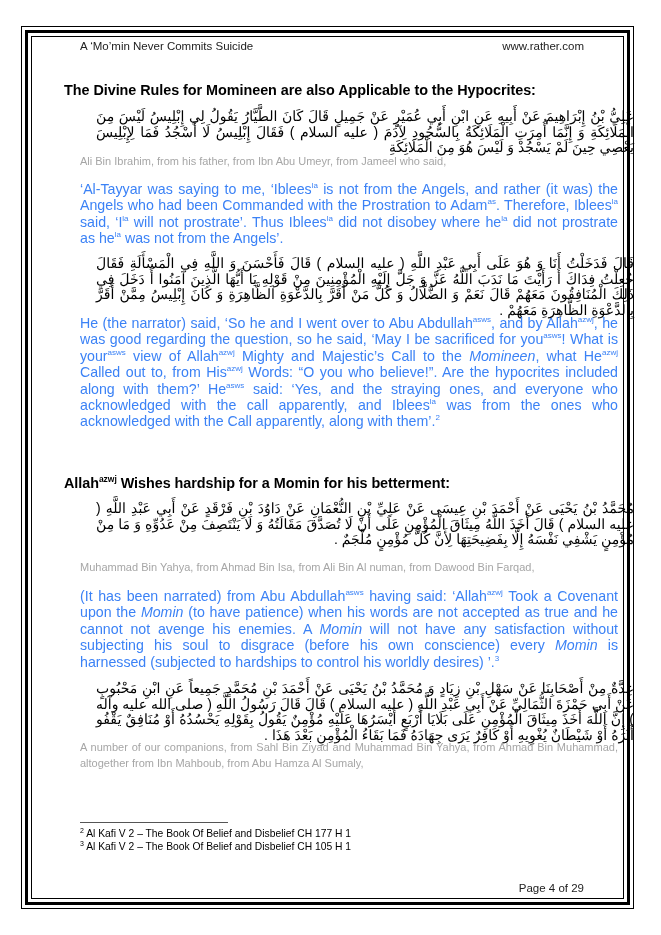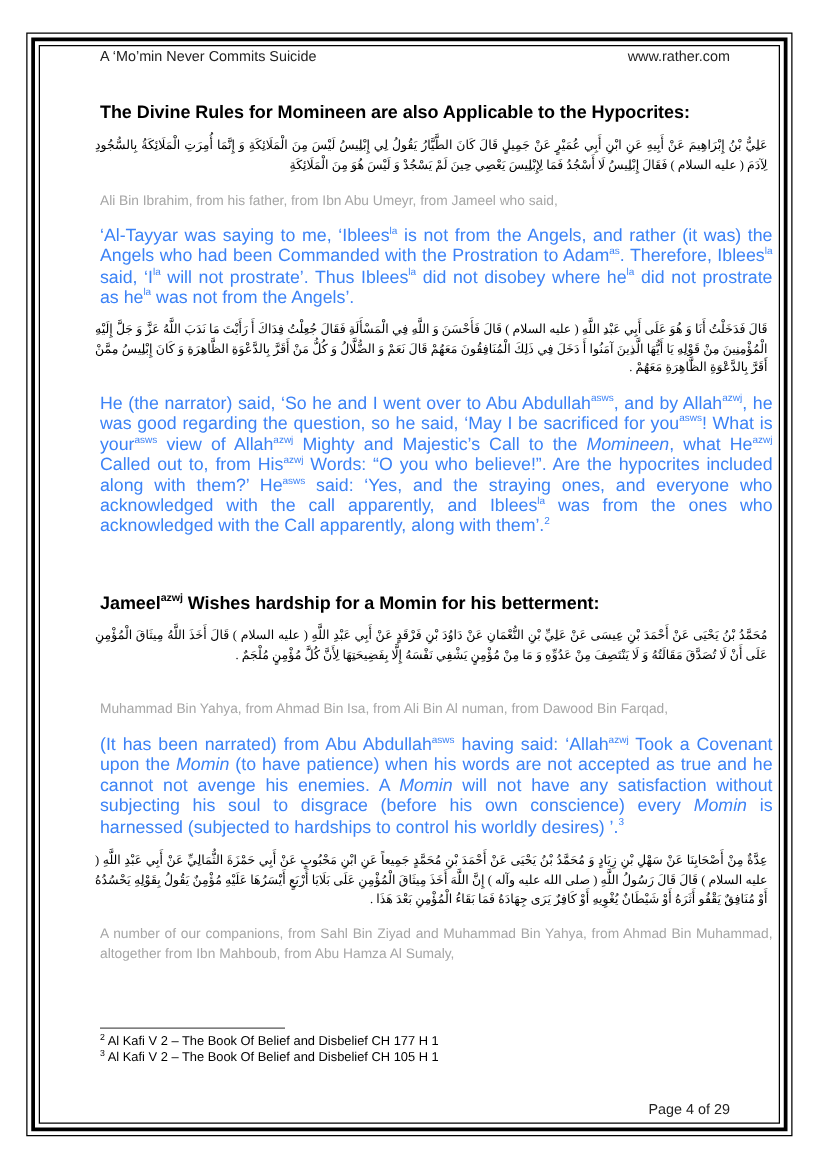--- a/index.html
+++ b/index.html
@@ -12,26 +12,26 @@
   .frame-mid   { position: absolute; left: 25px; top: 30px; width: 605px; height: 875px;
                  border: 3px solid #000; box-sizing: border-box; }
   .frame-inner { position: absolute; left: 31px; top: 36px; width: 593px; height: 863px;
                  border: 1px solid #000; box-sizing: border-box; }
 
   .hdr { position: absolute; top: 40px; font-family: "Liberation Sans", sans-serif;
          font-size: 11.5px; color: #222; }
   .hdr-left { left: 80px; text-align: center; }
   .hdr-right { right: 77px; }
 
-  .heading { position: absolute; left: 80px; font-weight: bold; font-size: 14.4px;
+  .heading { position: absolute; left: 64px; font-weight: bold; font-size: 14.4px;
              letter-spacing: -0.05px; }
   .heading sup { font-size: 8.5px; vertical-align: 6px; line-height: 0; }
 
-  .arabic { position: absolute; left: 76px; width: 538px; direction: rtl; text-align: justify;
-            text-align-last: right; font-family: Liberation Serif, serif; font-size: 10px;
+  .arabic { position: absolute; left: 96px; width: 538px; direction: rtl; text-align: justify;
+            text-align-last: right; font-family: Liberation Sans, sans-serif; font-size: 14px;
             line-height: 15.5px; }
 
   .isnad { position: absolute; left: 80px; width: 538px; font-size: 11px; color: #a6a6a6;
            line-height: 15.5px; text-align: justify; }
 
   .body-text { position: absolute; left: 80px; width: 538px; font-size: 14.2px;
                line-height: 16.4px; text-align: justify; color: #3b82f6; }
   .body-text sup { font-size: 8px; vertical-align: 6px; line-height: 0; }
   .body-text i { }
 
@@ -58,21 +58,21 @@
 
 <div class="isnad" style="top:154px;">Ali Bin Ibrahim, from his father, from Ibn Abu Umeyr, from Jameel who said,</div>
 
 <div class="body-text" style="top:181px;"><span>‘Al-Tayyar was saying to me, ‘Iblees</span><sup>la</sup><span> is not from the Angels, and rather (it was) the Angels who had been Commanded with the Prostration to Adam</span><sup>as</sup><span>. Therefore, Iblees</span><sup>la</sup><span> said, ‘I</span><sup>la</sup><span> will not prostrate’. Thus Iblees</span><sup>la</sup><span> did not disobey where he</span><sup>la</sup><span> did not prostrate as he</span><sup>la</sup><span> was not from the Angels’.</span></div>
 
 <div class="arabic" style="top:256px;">قَالَ فَدَخَلْتُ أَنَا وَ هُوَ عَلَى أَبِي عَبْدِ اللَّهِ ( عليه السلام ) قَالَ فَأَحْسَنَ وَ اللَّهِ فِي الْمَسْأَلَةِ فَقَالَ جُعِلْتُ فِدَاكَ أَ رَأَيْتَ مَا نَدَبَ اللَّهُ عَزَّ وَ جَلَّ إِلَيْهِ الْمُؤْمِنِينَ مِنْ قَوْلِهِ يَا أَيُّهَا الَّذِينَ آمَنُوا أَ دَخَلَ فِي ذَلِكَ الْمُنَافِقُونَ مَعَهُمْ قَالَ نَعَمْ وَ الضُّلَّالُ وَ كُلُّ مَنْ أَقَرَّ بِالدَّعْوَةِ الظَّاهِرَةِ وَ كَانَ إِبْلِيسُ مِمَّنْ أَقَرَّ بِالدَّعْوَةِ الظَّاهِرَةِ مَعَهُمْ .</div>
 
 <div class="body-text" style="top:315px;"><span>He (the narrator) said, ‘So he and I went over to Abu Abdullah</span><sup>asws</sup><span>, and by Allah</span><sup>azwj</sup><span>, he was good regarding the question, so he said, ‘May I be sacrificed for you</span><sup>asws</sup><span>! What is your</span><sup>asws</sup><span> view of Allah</span><sup>azwj</sup><span> Mighty and Majestic’s Call to the </span><i>Momineen</i><span>, what He</span><sup>azwj</sup><span> Called out to, from His</span><sup>azwj</sup><span> Words: “O you who believe!”. Are the hypocrites included along with them?’ He</span><sup>asws</sup><span> said: ‘Yes, and the straying ones, and everyone who acknowledged with the call apparently, and Iblees</span><sup>la</sup><span> was from the ones who acknowledged with the Call apparently, along with them’.</span><sup>2</sup></div>
 
 <div class="heading" style="top:475px;">
-  <span>Jameel</span><sup>azwj</sup><span> Wishes hardship for a Momin for his betterment:</span>
+  <span>Allah</span><sup>azwj</sup><span> Wishes hardship for a Momin for his betterment:</span>
 </div>
 
 <div class="arabic" style="top:501px;">مُحَمَّدُ بْنُ يَحْيَى عَنْ أَحْمَدَ بْنِ عِيسَى عَنْ عَلِيِّ بْنِ النُّعْمَانِ عَنْ دَاوُدَ بْنِ فَرْقَدٍ عَنْ أَبِي عَبْدِ اللَّهِ ( عليه السلام ) قَالَ أَخَذَ اللَّهُ مِيثَاقَ الْمُؤْمِنِ عَلَى أَنْ لَا تُصَدَّقَ مَقَالَتُهُ وَ لَا يَنْتَصِفَ مِنْ عَدُوِّهِ وَ مَا مِنْ مُؤْمِنٍ يَشْفِي نَفْسَهُ إِلَّا بِفَضِيحَتِهَا لِأَنَّ كُلَّ مُؤْمِنٍ مُلْجَمٌ .</div>
 
 <div class="isnad" style="top:560px;">Muhammad Bin Yahya, from Ahmad Bin Isa, from Ali Bin Al numan, from Dawood Bin Farqad,</div>
 
 <div class="body-text" style="top:588px;"><span>(It has been narrated) from Abu Abdullah</span><sup>asws</sup><span> having said: ‘Allah</span><sup>azwj</sup><span> Took a Covenant upon the </span><i>Momin</i><span> (to have patience) when his words are not accepted as true and he cannot not avenge his enemies.  A </span><i>Momin</i><span> will not have any satisfaction without subjecting his soul to disgrace (before his own conscience) every </span><i>Momin</i><span> is harnessed (subjected to hardships to control his worldly desires) ’.</span><sup>3</sup></div>
 
 <div class="arabic" style="top:681px;">عِدَّةٌ مِنْ أَصْحَابِنَا عَنْ سَهْلِ بْنِ زِيَادٍ وَ مُحَمَّدُ بْنُ يَحْيَى عَنْ أَحْمَدَ بْنِ مُحَمَّدٍ جَمِيعاً عَنِ ابْنِ مَحْبُوبٍ عَنْ أَبِي حَمْزَةَ الثُّمَالِيِّ عَنْ أَبِي عَبْدِ اللَّهِ ( عليه السلام ) قَالَ قَالَ رَسُولُ اللَّهِ ( صلى الله عليه وآله ) إِنَّ اللَّهَ أَخَذَ مِيثَاقَ الْمُؤْمِنِ عَلَى بَلَايَا أَرْبَعٍ أَيْسَرُهَا عَلَيْهِ مُؤْمِنٌ يَقُولُ بِقَوْلِهِ يَحْسُدُهُ أَوْ مُنَافِقٌ يَقْفُو أَثَرَهُ أَوْ شَيْطَانٌ يُغْوِيهِ أَوْ كَافِرٌ يَرَى جِهَادَهُ فَمَا بَقَاءُ الْمُؤْمِنِ بَعْدَ هَذَا .</div>
 

